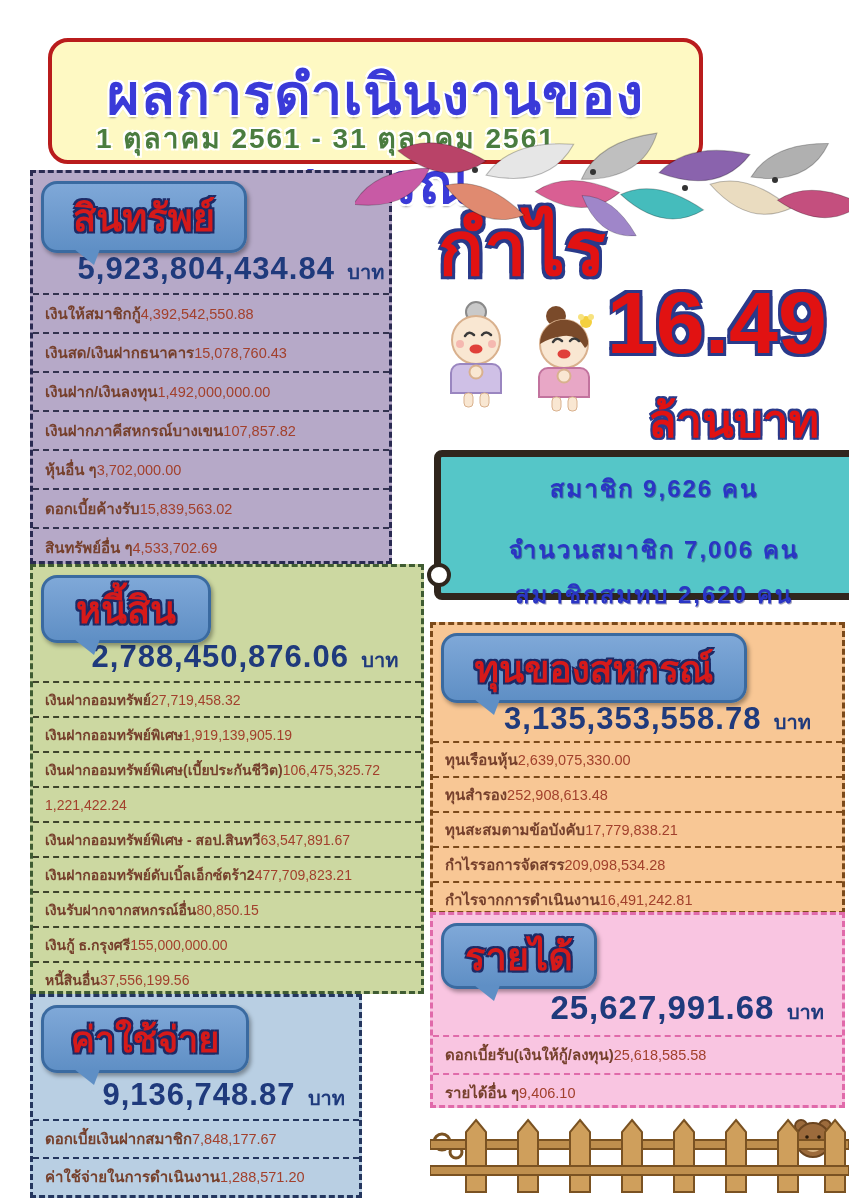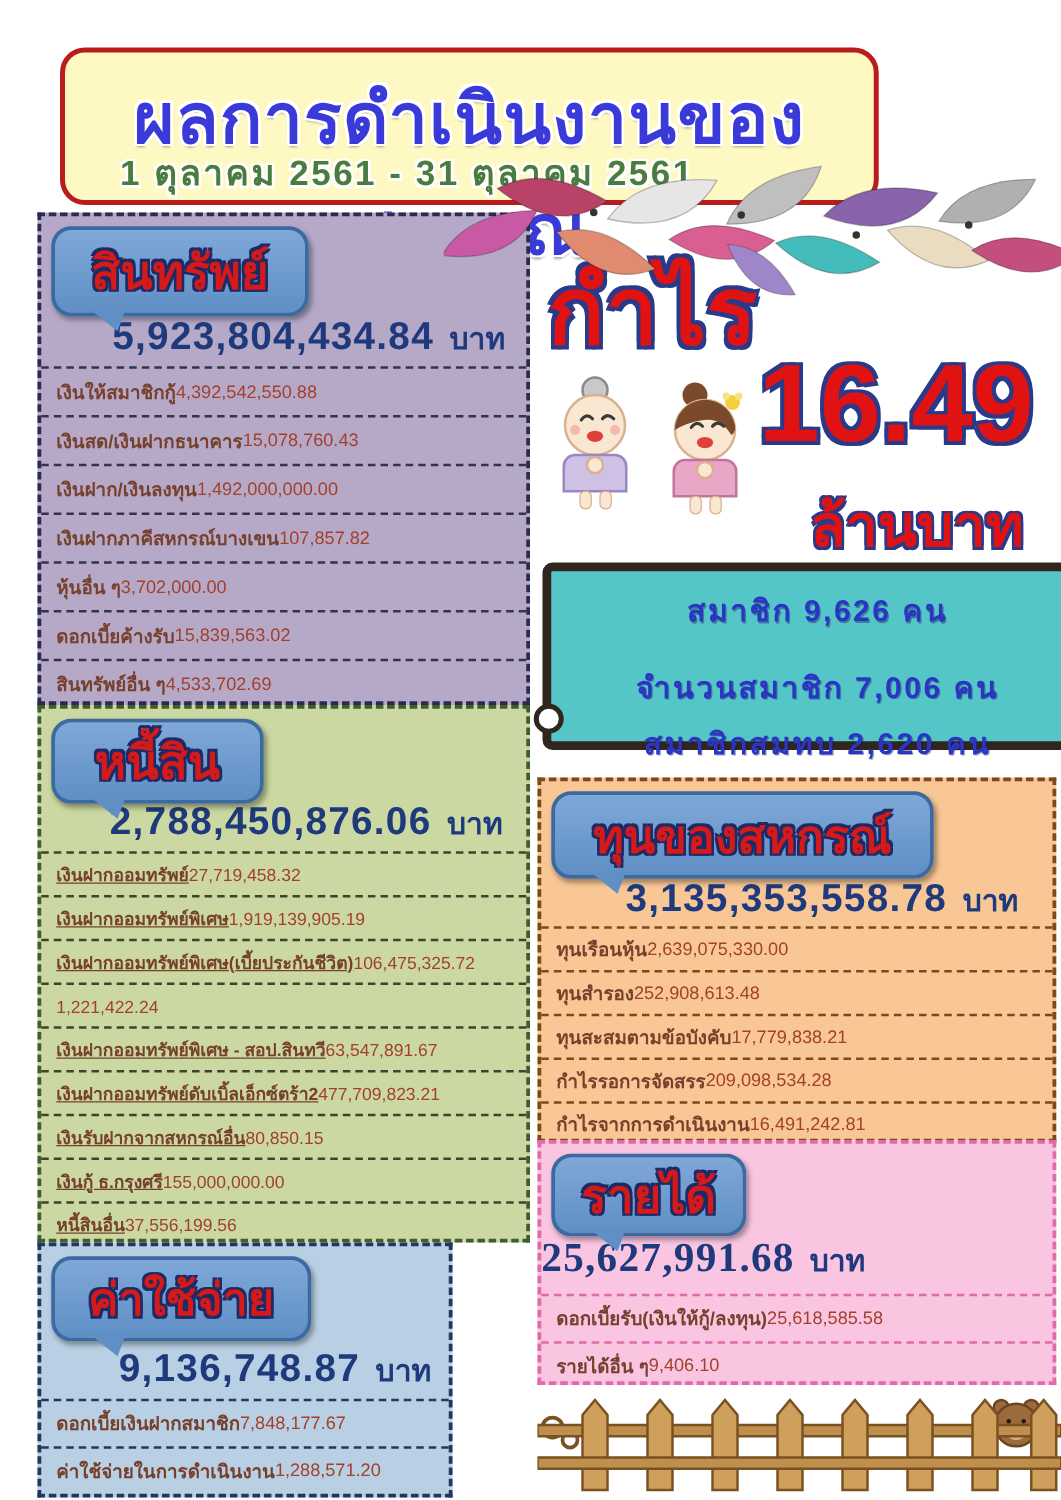--- a/index.html
+++ b/index.html
@@ -32,63 +32,63 @@
   .bubble:after{
     content:"";position:absolute;left:30px;bottom:-15px;width:0;height:0;
     border-left:20px solid transparent;border-right:6px solid transparent;border-top:16px solid #5f8fc5;
   }
   .bubble-text{
     font-weight:bold;color:#d61a1a;
     text-shadow:-2px -2px 0 #1d2a66,2px -2px 0 #1d2a66,-2px 2px 0 #1d2a66,2px 2px 0 #1d2a66;
   }
   .total{position:absolute;width:100%;text-align:center;color:#1f3a7c;font-weight:bold;box-sizing:border-box;}
   .total-num{font-size:31px;letter-spacing:1px;}
-  .total-unit{font-size:24px;margin-left:8px;}
+  .total-unit{font-size:20px;margin-left:8px;}
   .rows{position:absolute;left:0;width:100%;box-sizing:border-box;}
   .row{
     display:flex;justify-content:flex-start;align-items:center;
     padding:0 12px;box-sizing:border-box;border-top:2px dashed #33334f;
   }
   .row-label{font-weight:bold;color:#76402c;font-size:15px;}
   .row-value{font-weight:normal;color:#a2402c;font-size:14.5px;}
   
-  .assets{left:30px;top:170px;width:394px;height:394px;background:#b6a9c8;border-color:#2a2a52;}
+  .assets{left:30px;top:170px;width:362px;height:394px;background:#b6a9c8;border-color:#2a2a52;}
   .assets .bubble{width:206px;height:72px;}
   .assets .bubble-text{font-size:38px;}
   .assets .total{top:78px;padding-left:40px;}
   .assets .rows{top:120px;}
   .assets .row{height:39px;}
   
   .liabilities{left:30px;top:564px;width:394px;height:430px;background:#ccd8a1;border-color:#3f5c32;}
   .liabilities .bubble{width:170px;height:68px;}
   .liabilities .bubble-text{font-size:38px;}
   .liabilities .total{top:72px;padding-left:36px;}
   .liabilities .rows{top:114px;}
   .liabilities .row{height:35px;border-top-color:#3e442c;}
-  .liabilities .row-label{font-size:14px;text-decoration:underline;}
+  .liabilities .row-label{font-size:14px;}
   .liabilities .row-value{font-size:14px;}
   
   .expenses{left:30px;top:994px;width:332px;height:204px;background:#b9cfe3;border-color:#24365e;}
   .expenses .bubble{width:208px;height:68px;}
   .expenses .bubble-text{font-size:36px;}
   .expenses .total{top:80px;text-align:right;padding-right:14px;}
   .expenses .rows{top:122px;}
   .expenses .row{height:38px;border-top-color:#24365e;}
   
   .capital{left:430px;top:622px;width:415px;height:292px;background:#f8c795;border-color:#7c4a1a;}
   .capital .bubble{width:306px;height:70px;}
   .capital .bubble-text{font-size:37px;}
   .capital .total{top:76px;padding-left:40px;}
   .capital .rows{top:116px;}
   .capital .row{height:35px;border-top-color:#7c4a1a;}
   
   .income{left:430px;top:912px;width:415px;height:196px;background:#f9c5e1;border-color:#e06aaa;}
   .income .bubble{width:156px;height:66px;}
   .income .bubble-text{font-size:38px;}
-  .income .total{top:74px;text-align:left;padding-right:18px;font-family:Liberation Serif, serif;}
+  .income .total{top:74px;text-align:right;padding-right:18px;}
   .income .total-num{font-size:33px;}
   .income .rows{top:120px;}
   .income .row{height:38px;border-top-color:#e06aaa;}
   
   .profit{position:absolute;left:430px;top:180px;width:419px;height:268px;}
   .profit-title{
     position:absolute;left:8px;top:8px;font-size:76px;font-weight:bold;color:#e11212;
     text-shadow:-3px -3px 0 #2a3a8a,3px -3px 0 #2a3a8a,-3px 3px 0 #2a3a8a,3px 3px 0 #2a3a8a;
   }
   .profit-value{

